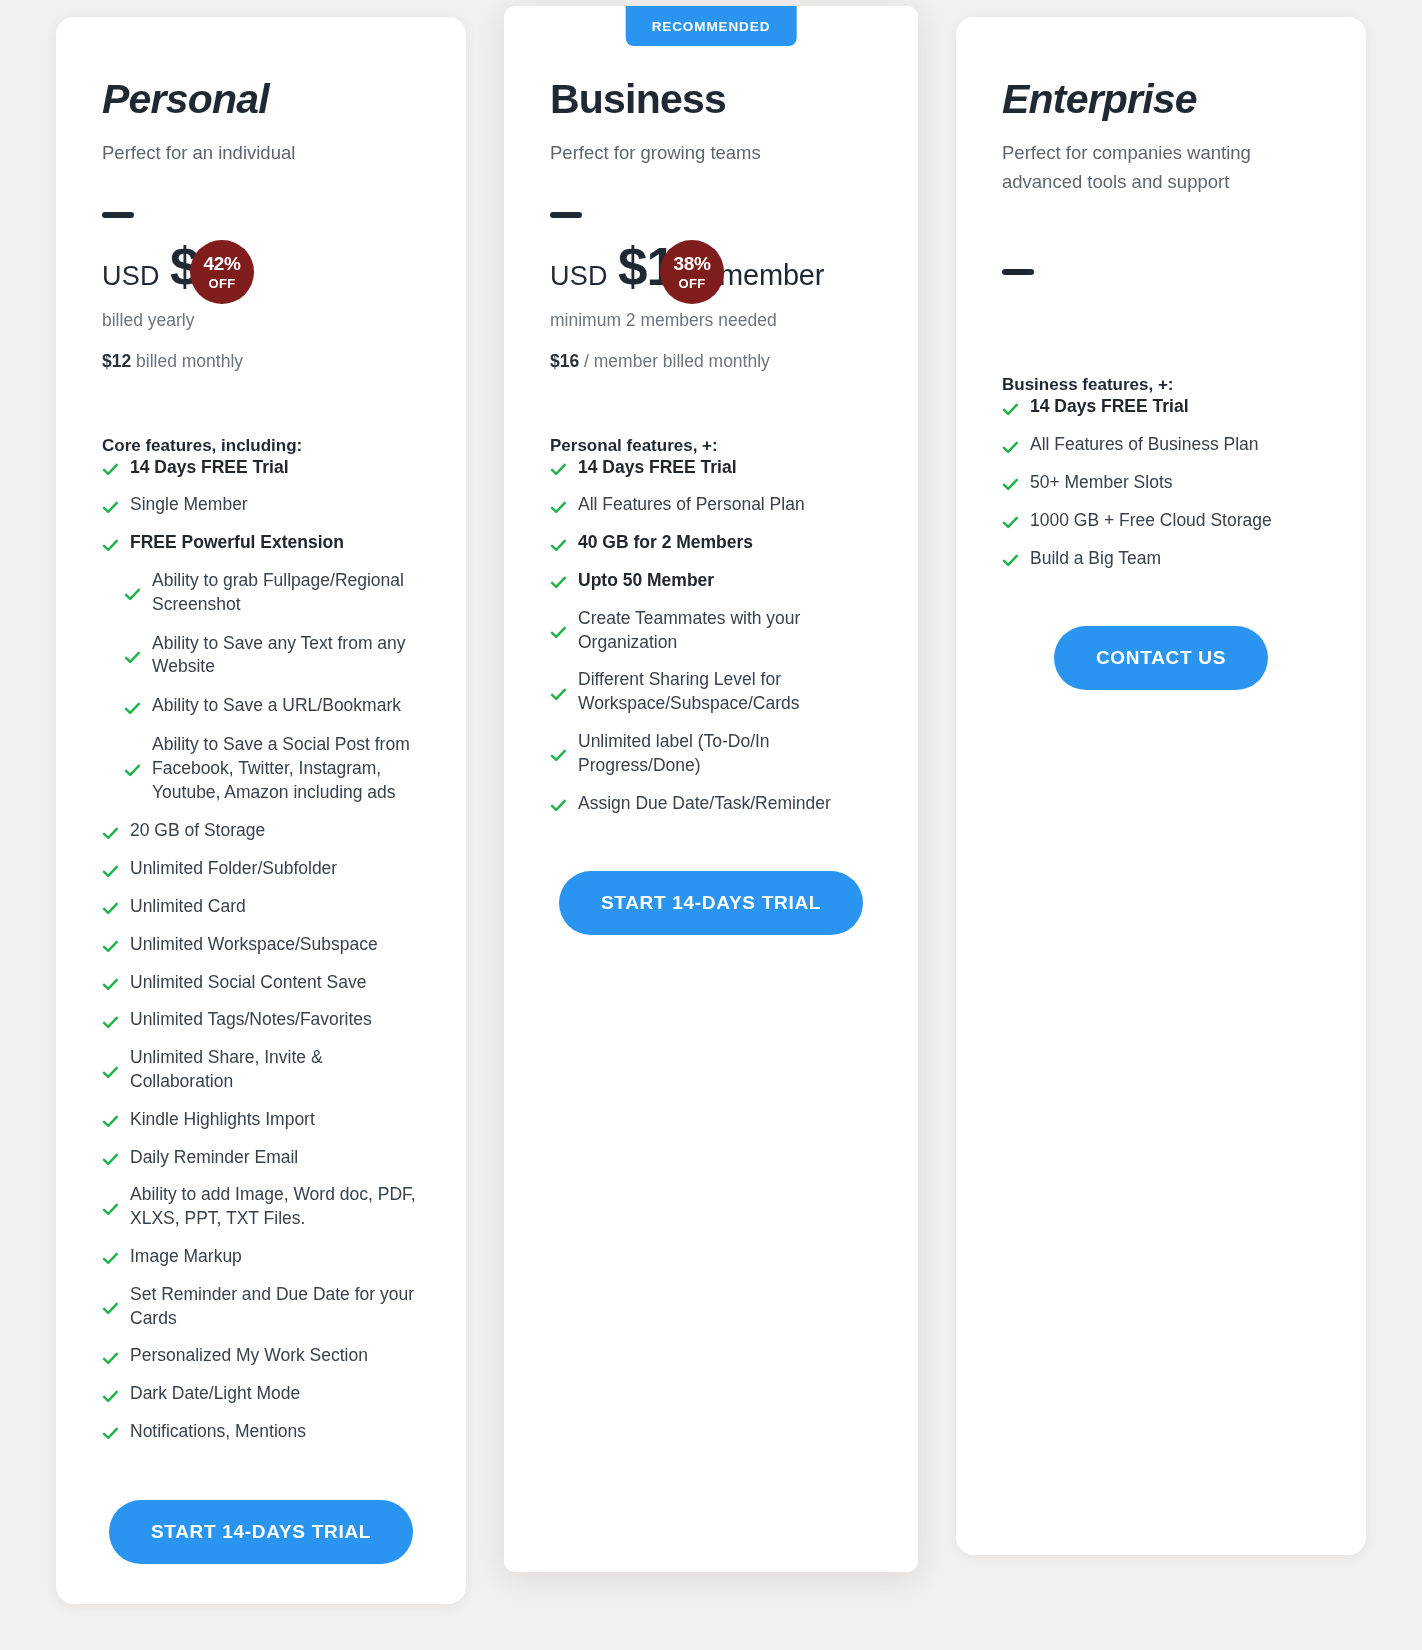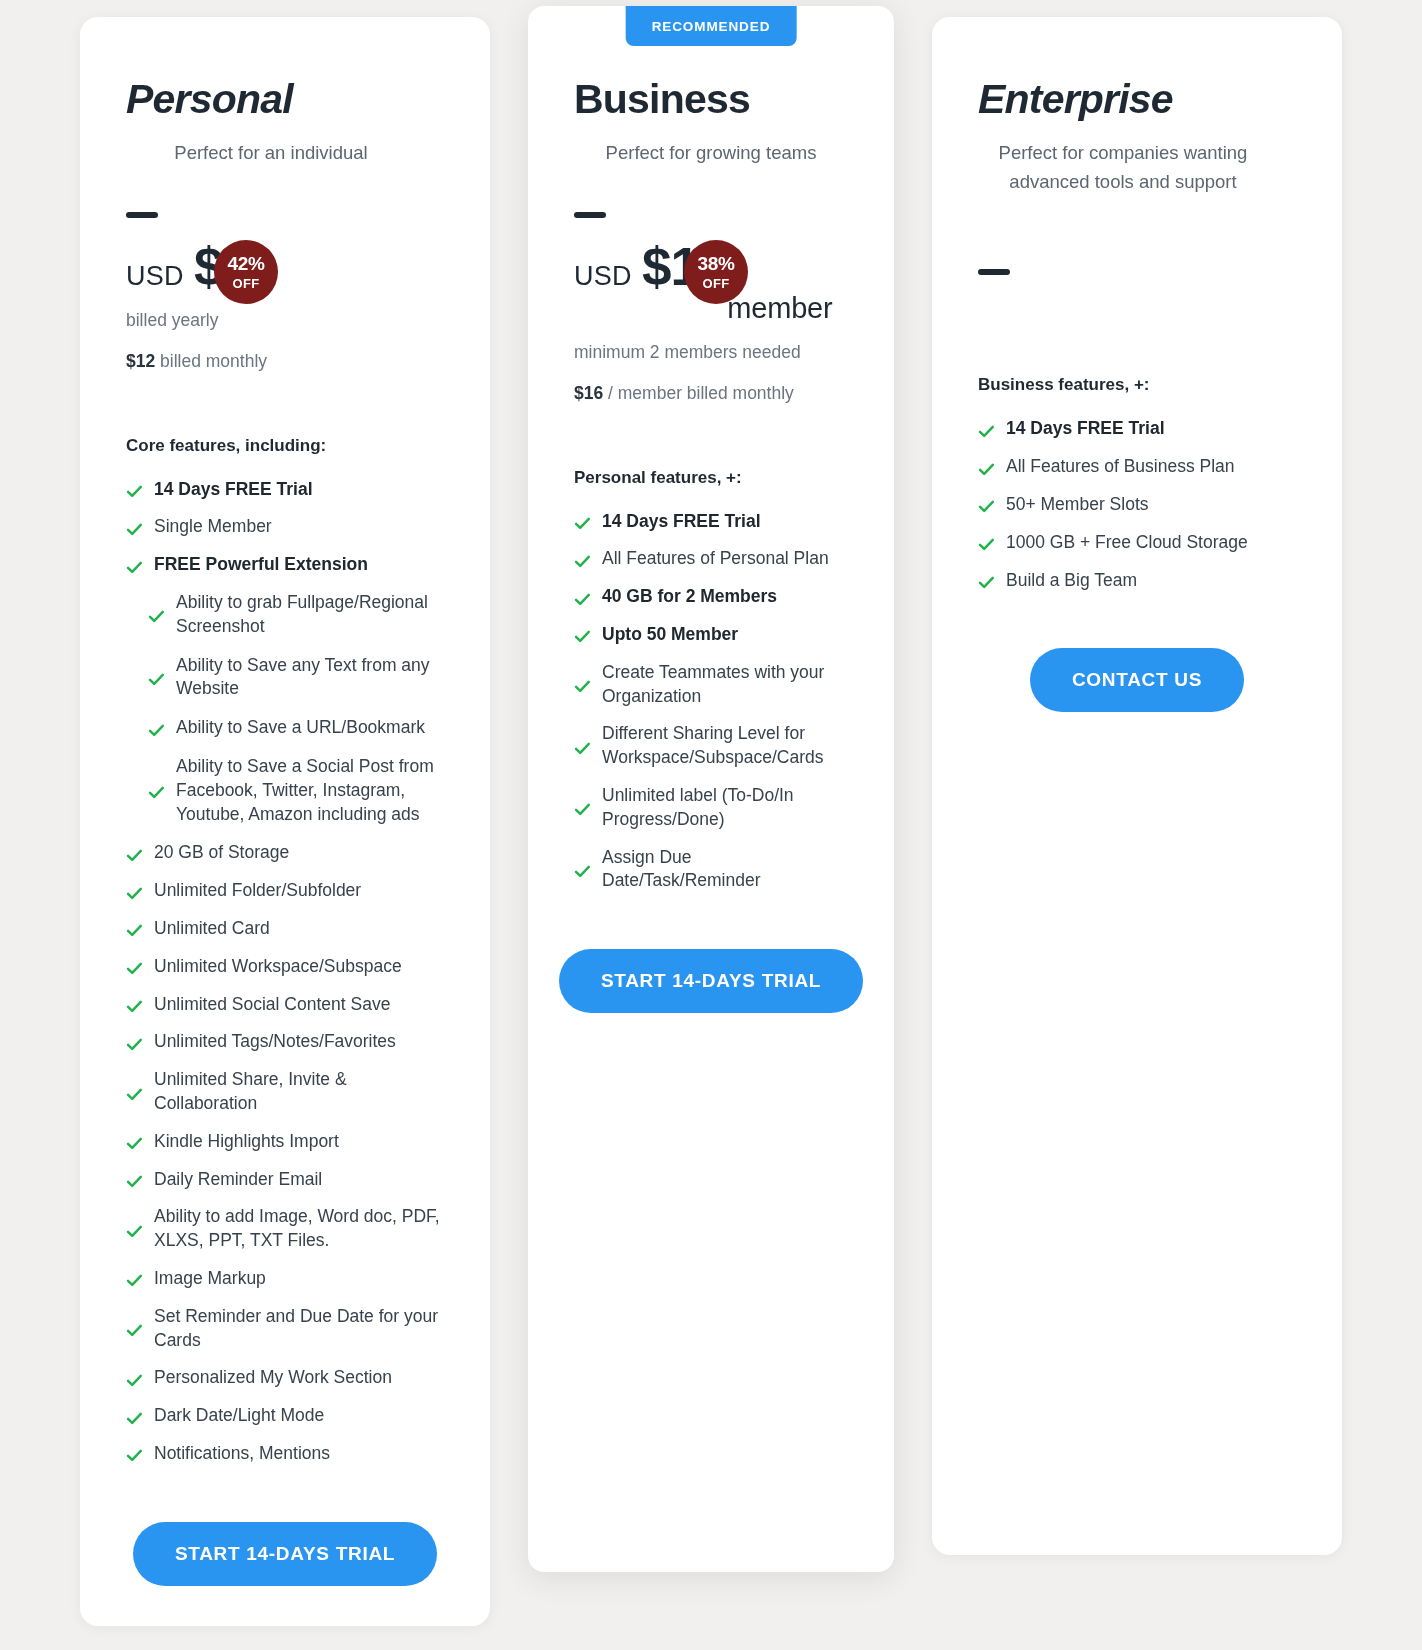--- a/index.html
+++ b/index.html
@@ -28,24 +28,24 @@
     border-radius: 18px;
     width: 410px;
     padding: 0 46px 40px 46px;
     box-shadow: 0 2px 14px rgba(40, 40, 60, 0.055);
   }
   .card.plain {
     min-height: 1538px;
     margin-top: 0;
   }
   .card.featured {
-    width: 366px;
+    width: 414px;
     min-height: 1566px;
     margin-top: -11px;
-    border-radius: 16px;
+    border-radius: 11px;
     box-shadow: 0 6px 30px rgba(40, 40, 60, 0.10);
     padding-top: 0;
   }
 
   
   .ribbon {
     position: absolute;
     top: 0;
     left: 50%;
     transform: translateX(-50%);
@@ -69,21 +69,20 @@
   }
   .card.plain .plan-name { padding-top: 62px; font-style: italic; }
   .card.featured .plan-name { padding-top: 73px; }
 
   .plan-tagline {
     font-size: 18.5px;
     color: #5d6670;
     line-height: 1.55;
     margin-top: 19px;
     max-width: 290px;
-    text-align: center;
   }
 
   .rule {
     width: 32px;
     height: 6px;
     background: #1f2933;
     border-radius: 3px;
     margin-top: 44px;
   }
   .card.enterprise .rule { margin-top: 73px; }
@@ -156,21 +155,21 @@
 
   
   .features-heading {
     font-size: 17px;
     font-weight: bold;
     color: #1f2933;
     margin-top: 64px;
   }
   .card.enterprise .features-heading { margin-top: 0; }
 
-  .feature-list { list-style: none; margin-top: 22px; }
+  .feature-list { list-style: none; }
 
   .feature-item {
     display: flex;
     align-items: flex-start;
     gap: 11px;
     margin-bottom: 14px;
   }
   .feature-item.sub { padding-left: 22px; margin-bottom: 15px; }
 
   .check {

